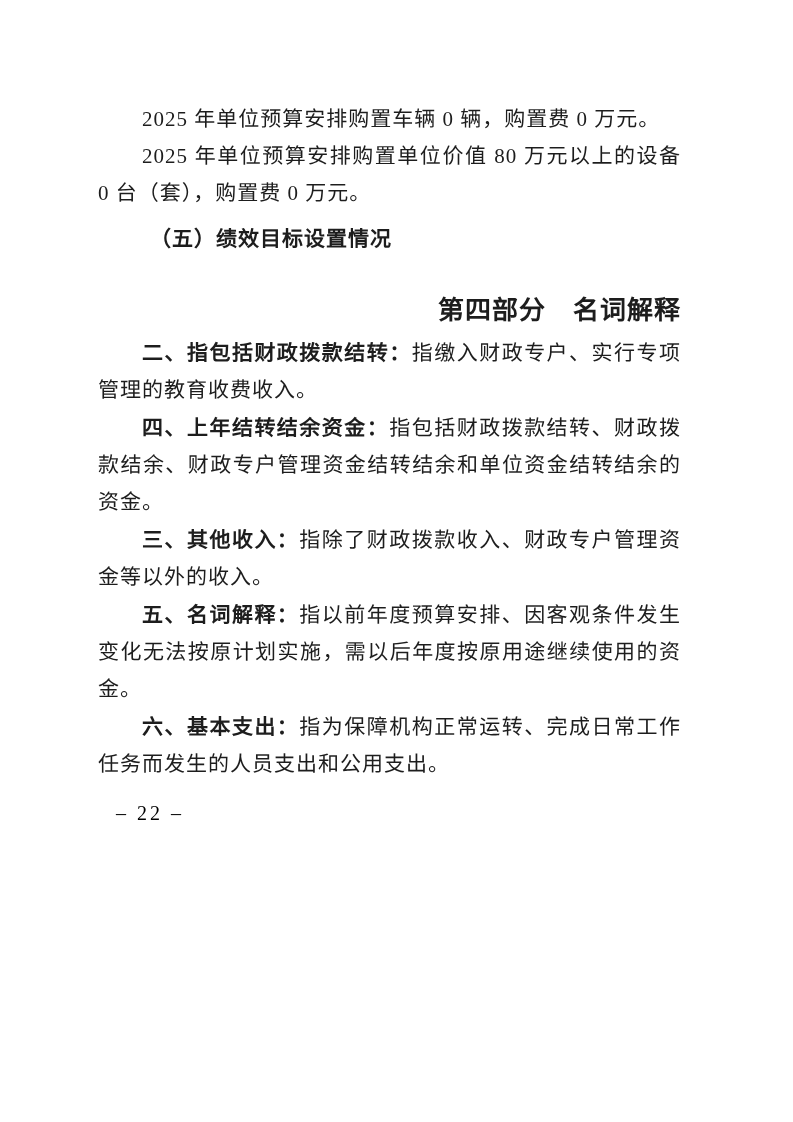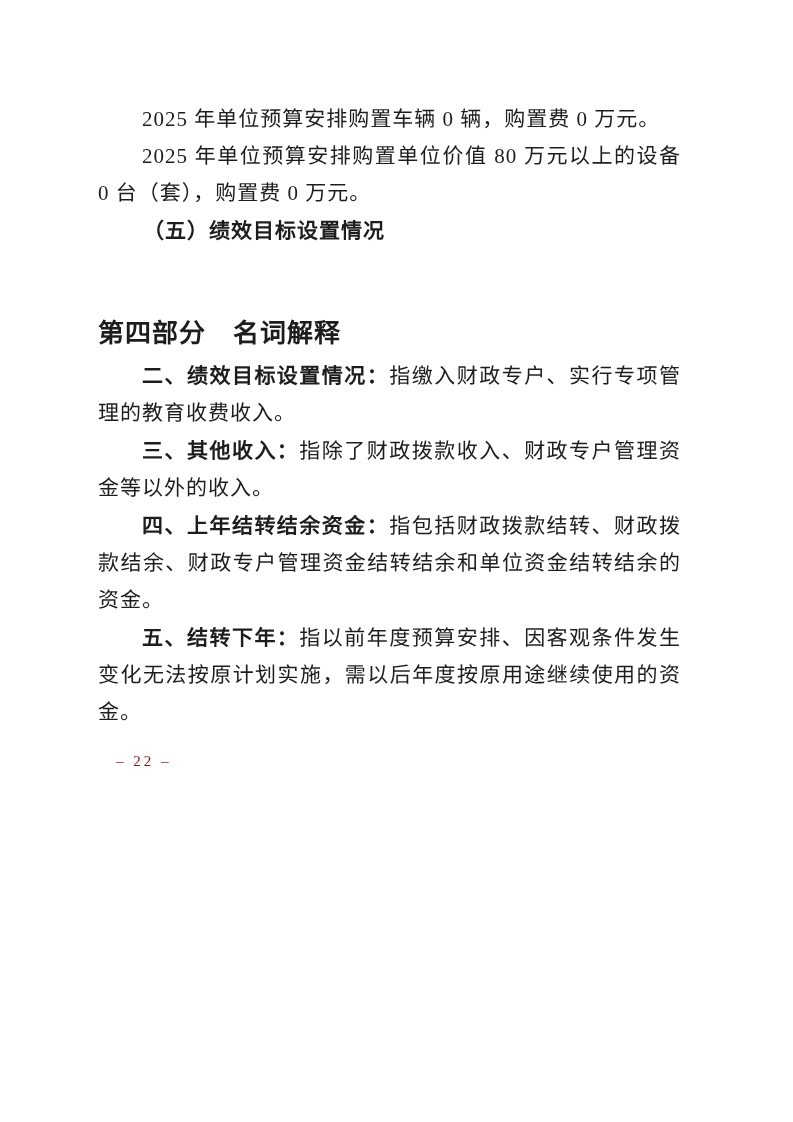--- a/index.html
+++ b/index.html
@@ -22,71 +22,72 @@
     font-size: 21px;
     line-height: 37px;
     margin: 0;
     text-align: justify;
     text-justify: inter-character;
     text-indent: 44px;
     letter-spacing: 1px;
     color: #1d1d1d;
   }
   .sub-heading {
-    font-family: Liberation Serif, serif;
+    font-family: Liberation Sans, sans-serif;
     font-weight: 700;
     font-size: 21px;
     line-height: 37px;
-    margin: 1px;
+    margin: 8px;
     text-indent: 44px;
     letter-spacing: 1px;
     color: #1d1d1d;
   }
   .part-heading {
     font-family: "Liberation Sans", "DejaVu Sans", sans-serif;
     font-weight: 700;
     font-size: 26px;
     line-height: 40px;
-    margin: 63px 0 4px 0;
-    text-align: left;
+    margin: 33px 0 4px 0;
+    text-align: right;
     letter-spacing: 1px;
     color: #1d1d1d;
   }
   .term {
     font-family: "Liberation Sans", "DejaVu Sans", sans-serif;
     font-weight: 700;
   }
   .page-number {
     font-family: "Liberation Serif", "DejaVu Serif", serif;
-    font-size: 15px;
+    font-size: 20px;
     line-height: 24px;
     margin: 18px 0 0 18px;
     letter-spacing: 3px;
-    color: #7f1d1d;
+    color: #000000;
   }
 </style>
 </head>
 <body>
 
 <div class="page">
 
   <p class="body-para">2025 年单位预算安排购置车辆 0 辆，购置费 0 万元。</p>
 
   <p class="body-para">2025 年单位预算安排购置单位价值 80 万元以上的设备 0 台（套），购置费 0 万元。</p>
 
   <h3 class="sub-heading">（五）绩效目标设置情况</h3>
 
 
   <h1 class="part-heading">第四部分　名词解释</h1>
 
 
-  <p class="body-para"><span class="term">二、绩效目标设置情况：</span><span>指缴入财政专户、实行专项管理的教育收费收入。</span></p>
+  <p class="body-para"><span class="term">二、指包括财政拨款结转：</span><span>指缴入财政专户、实行专项管理的教育收费收入。</span></p>
+
+  <p class="body-para"><span class="term">四、上年结转结余资金：</span><span>指包括财政拨款结转、财政拨款结余、财政专户管理资金结转结余和单位资金结转结余的资金。</span></p>
 
   <p class="body-para"><span class="term">三、其他收入：</span><span>指除了财政拨款收入、财政专户管理资金等以外的收入。</span></p>
 
-  <p class="body-para"><span class="term">四、上年结转结余资金：</span><span>指包括财政拨款结转、财政拨款结余、财政专户管理资金结转结余和单位资金结转结余的资金。</span></p>
+  <p class="body-para"><span class="term">五、名词解释：</span><span>指以前年度预算安排、因客观条件发生变化无法按原计划实施，需以后年度按原用途继续使用的资金。</span></p>
 
-  <p class="body-para"><span class="term">五、结转下年：</span><span>指以前年度预算安排、因客观条件发生变化无法按原计划实施，需以后年度按原用途继续使用的资金。</span></p>
-
+  <p class="body-para"><span class="term">六、基本支出：</span><span>指为保障机构正常运转、完成日常工作任务而发生的人员支出和公用支出。</span></p>
 
   <div class="page-number">– 22 –</div>
 
 </div>
 
 </body></html>

